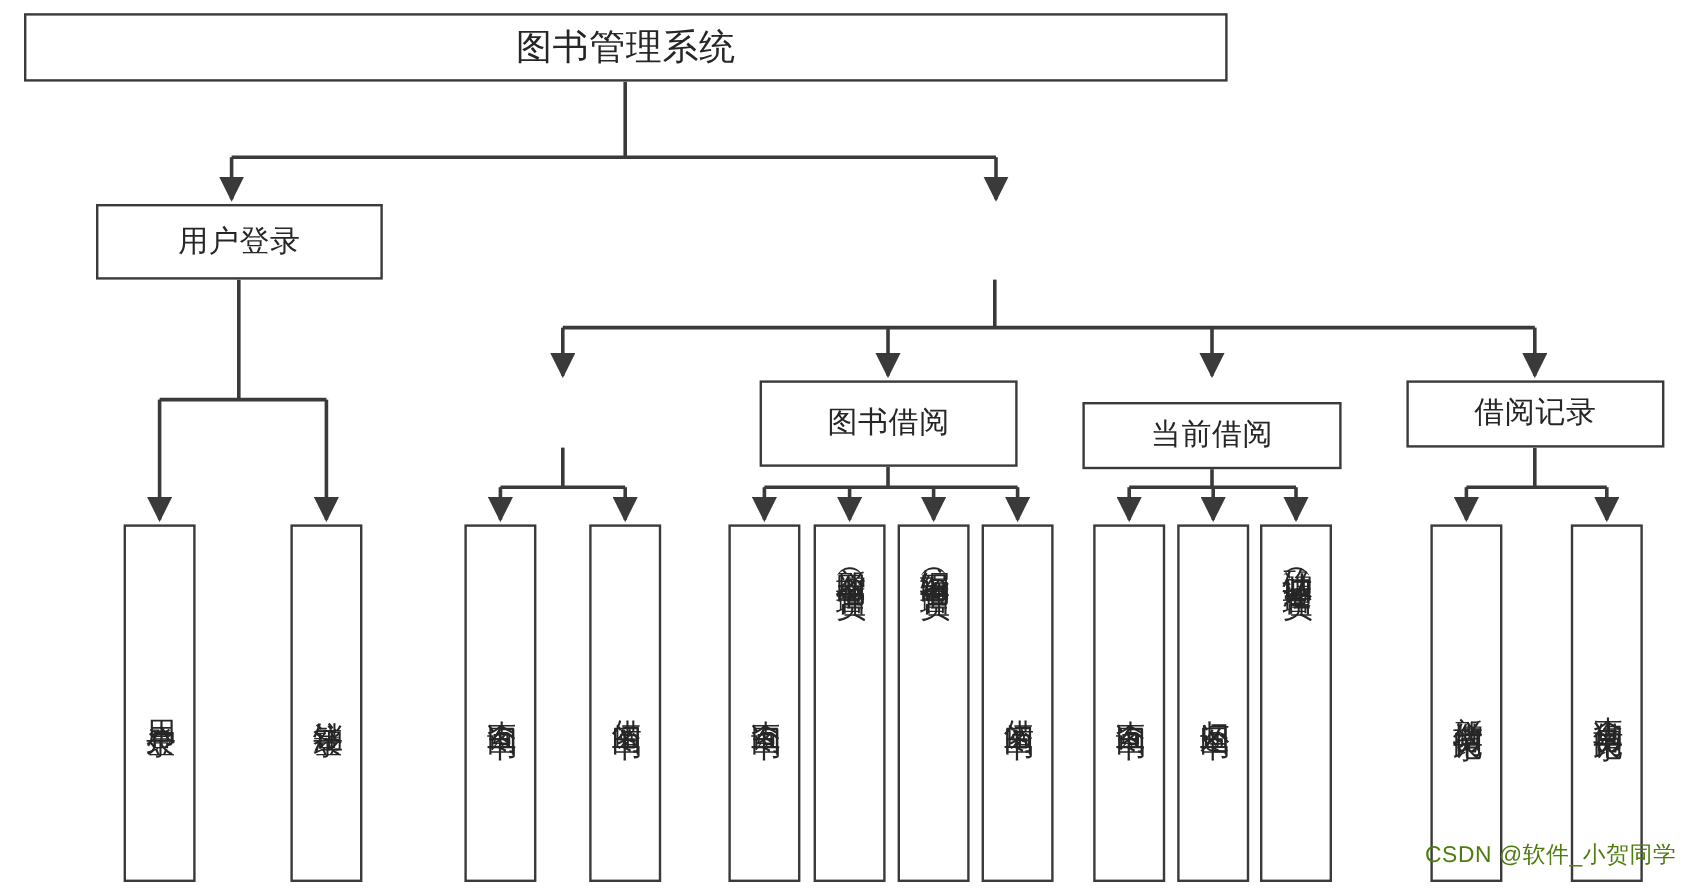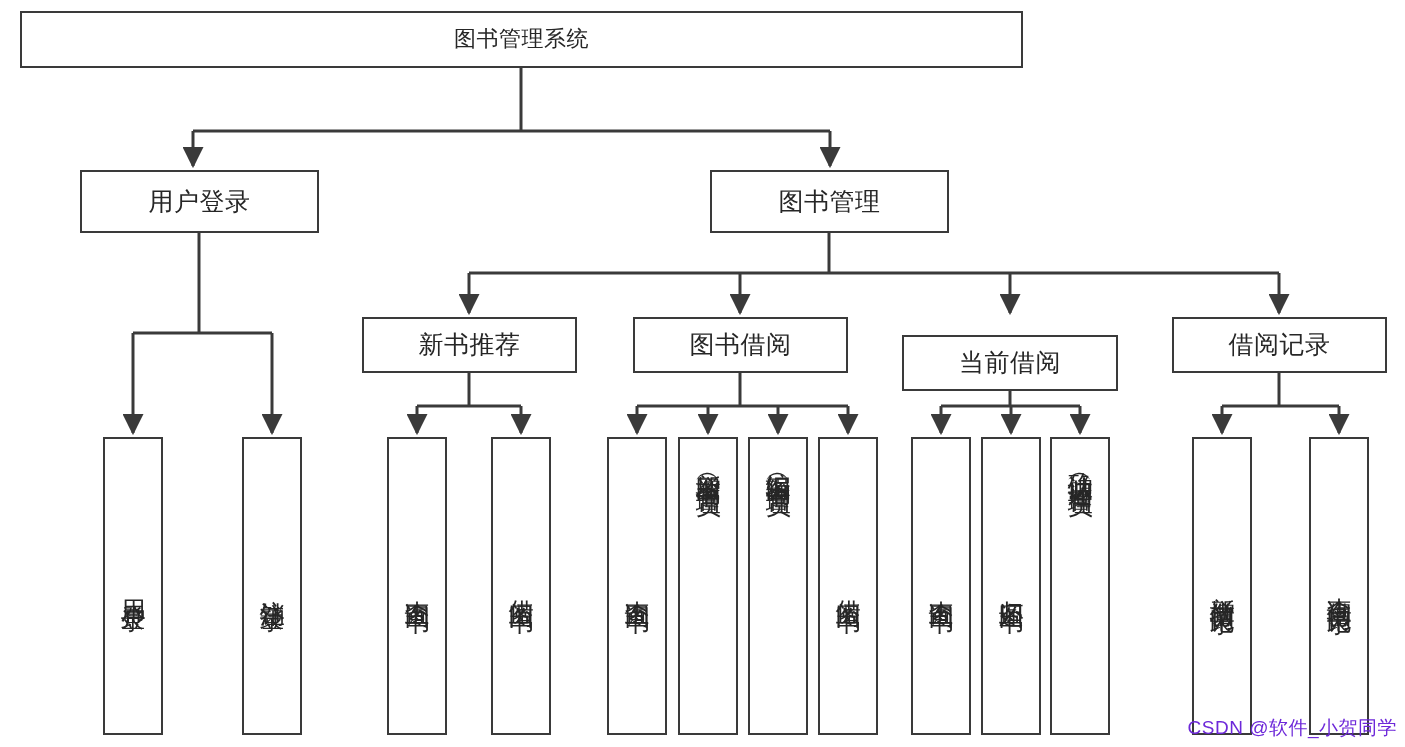--- a/index.html
+++ b/index.html
@@ -41,21 +41,21 @@
     color: #262626;
     letter-spacing: 0.5px;
     white-space: nowrap;
   }
   
   .node.h .label {
     font-size: 25px;
     line-height: 1.1;
   }
   .node.root .label {
-    font-size: 22px;
+    font-size: 30px;
   }
   
   .node.v {
     align-items: flex-start;
     justify-content: center;
     padding-top: 14px;
   }
   .node.v .label {
     writing-mode: vertical-rl;
     text-orientation: upright;
@@ -64,23 +64,23 @@
     letter-spacing: 3px;
     white-space: nowrap;
   }
   .node.v.center {
     align-items: center;
     padding-top: 0;
   }
   .watermark {
     position: absolute;
     right: 8px;
-    bottom: 6px;
+    bottom: 22px;
     font-size: 19px;
-    color: #6d28d9;
+    color: #4d7c0f;
     letter-spacing: 0.5px;
     white-space: nowrap;
     z-index: 5;
   }
 </style>
 </head>
 <body>
 
 <div id="canvas">
 
@@ -134,28 +134,22 @@
     </g>
   </svg>
 
   <div class="node h root" style="left:20px; top:11px; width:1003px; height:57px;">
     <span class="label">图书管理系统</span>
   </div>
 
   <div class="node h" style="left:80px; top:170px; width:239px; height:63px;">
     <span class="label">用户登录</span>
   </div>
-  <div class="node h" style="left:710px; top:170px; width:239px; height:63px;">
-    <span class="label">图书管理</span>
-  </div>
-
-  <div class="node h" style="left:362px; top:317px; width:215px; height:56px;">
-    <span class="label">新书推荐</span>
-  </div>
-  <div class="node h" style="left:633px; top:317px; width:215px; height:56px;">
+
+  <div class="node h" style="left:633px; top:317px; width:215px; height:72px;">
     <span class="label">图书借阅</span>
   </div>
   <div class="node h" style="left:902px; top:335px; width:216px; height:56px;">
     <span class="label">当前借阅</span>
   </div>
   <div class="node h" style="left:1172px; top:317px; width:215px; height:56px;text-align:center;">
     <span class="label">借阅记录</span>
   </div>
 
   <div class="node v center" style="left:103px; top:437px; width:60px; height:298px;">

